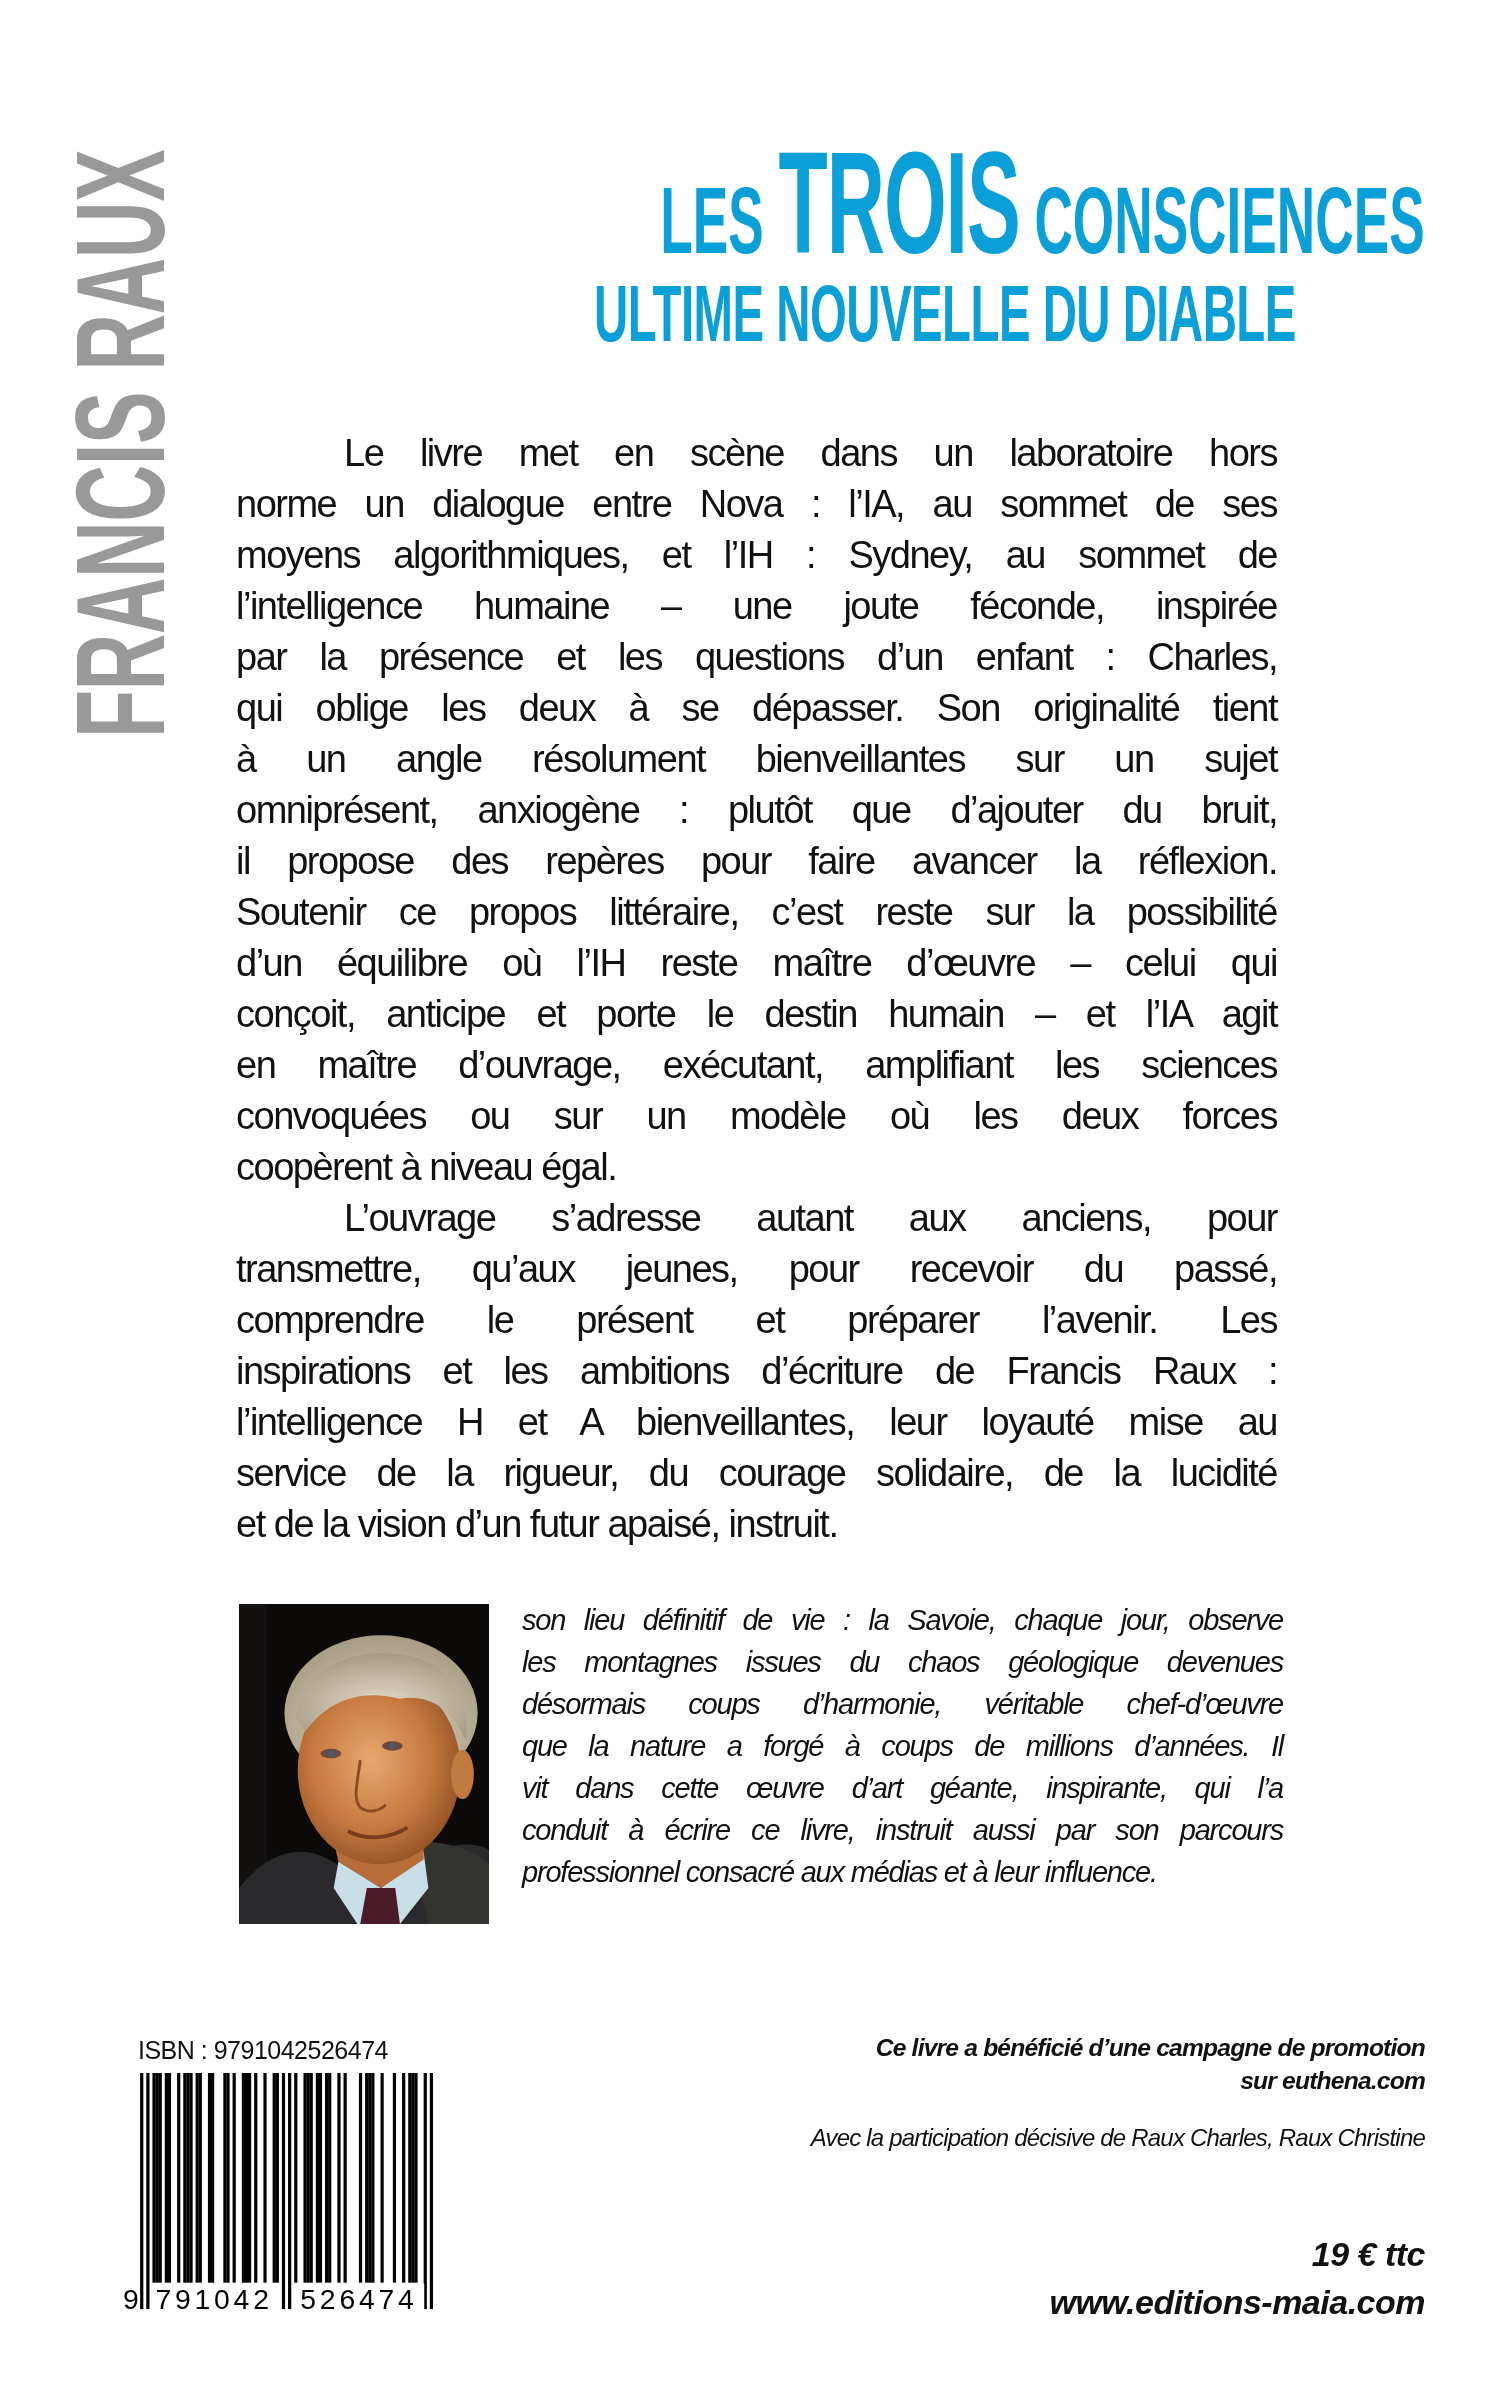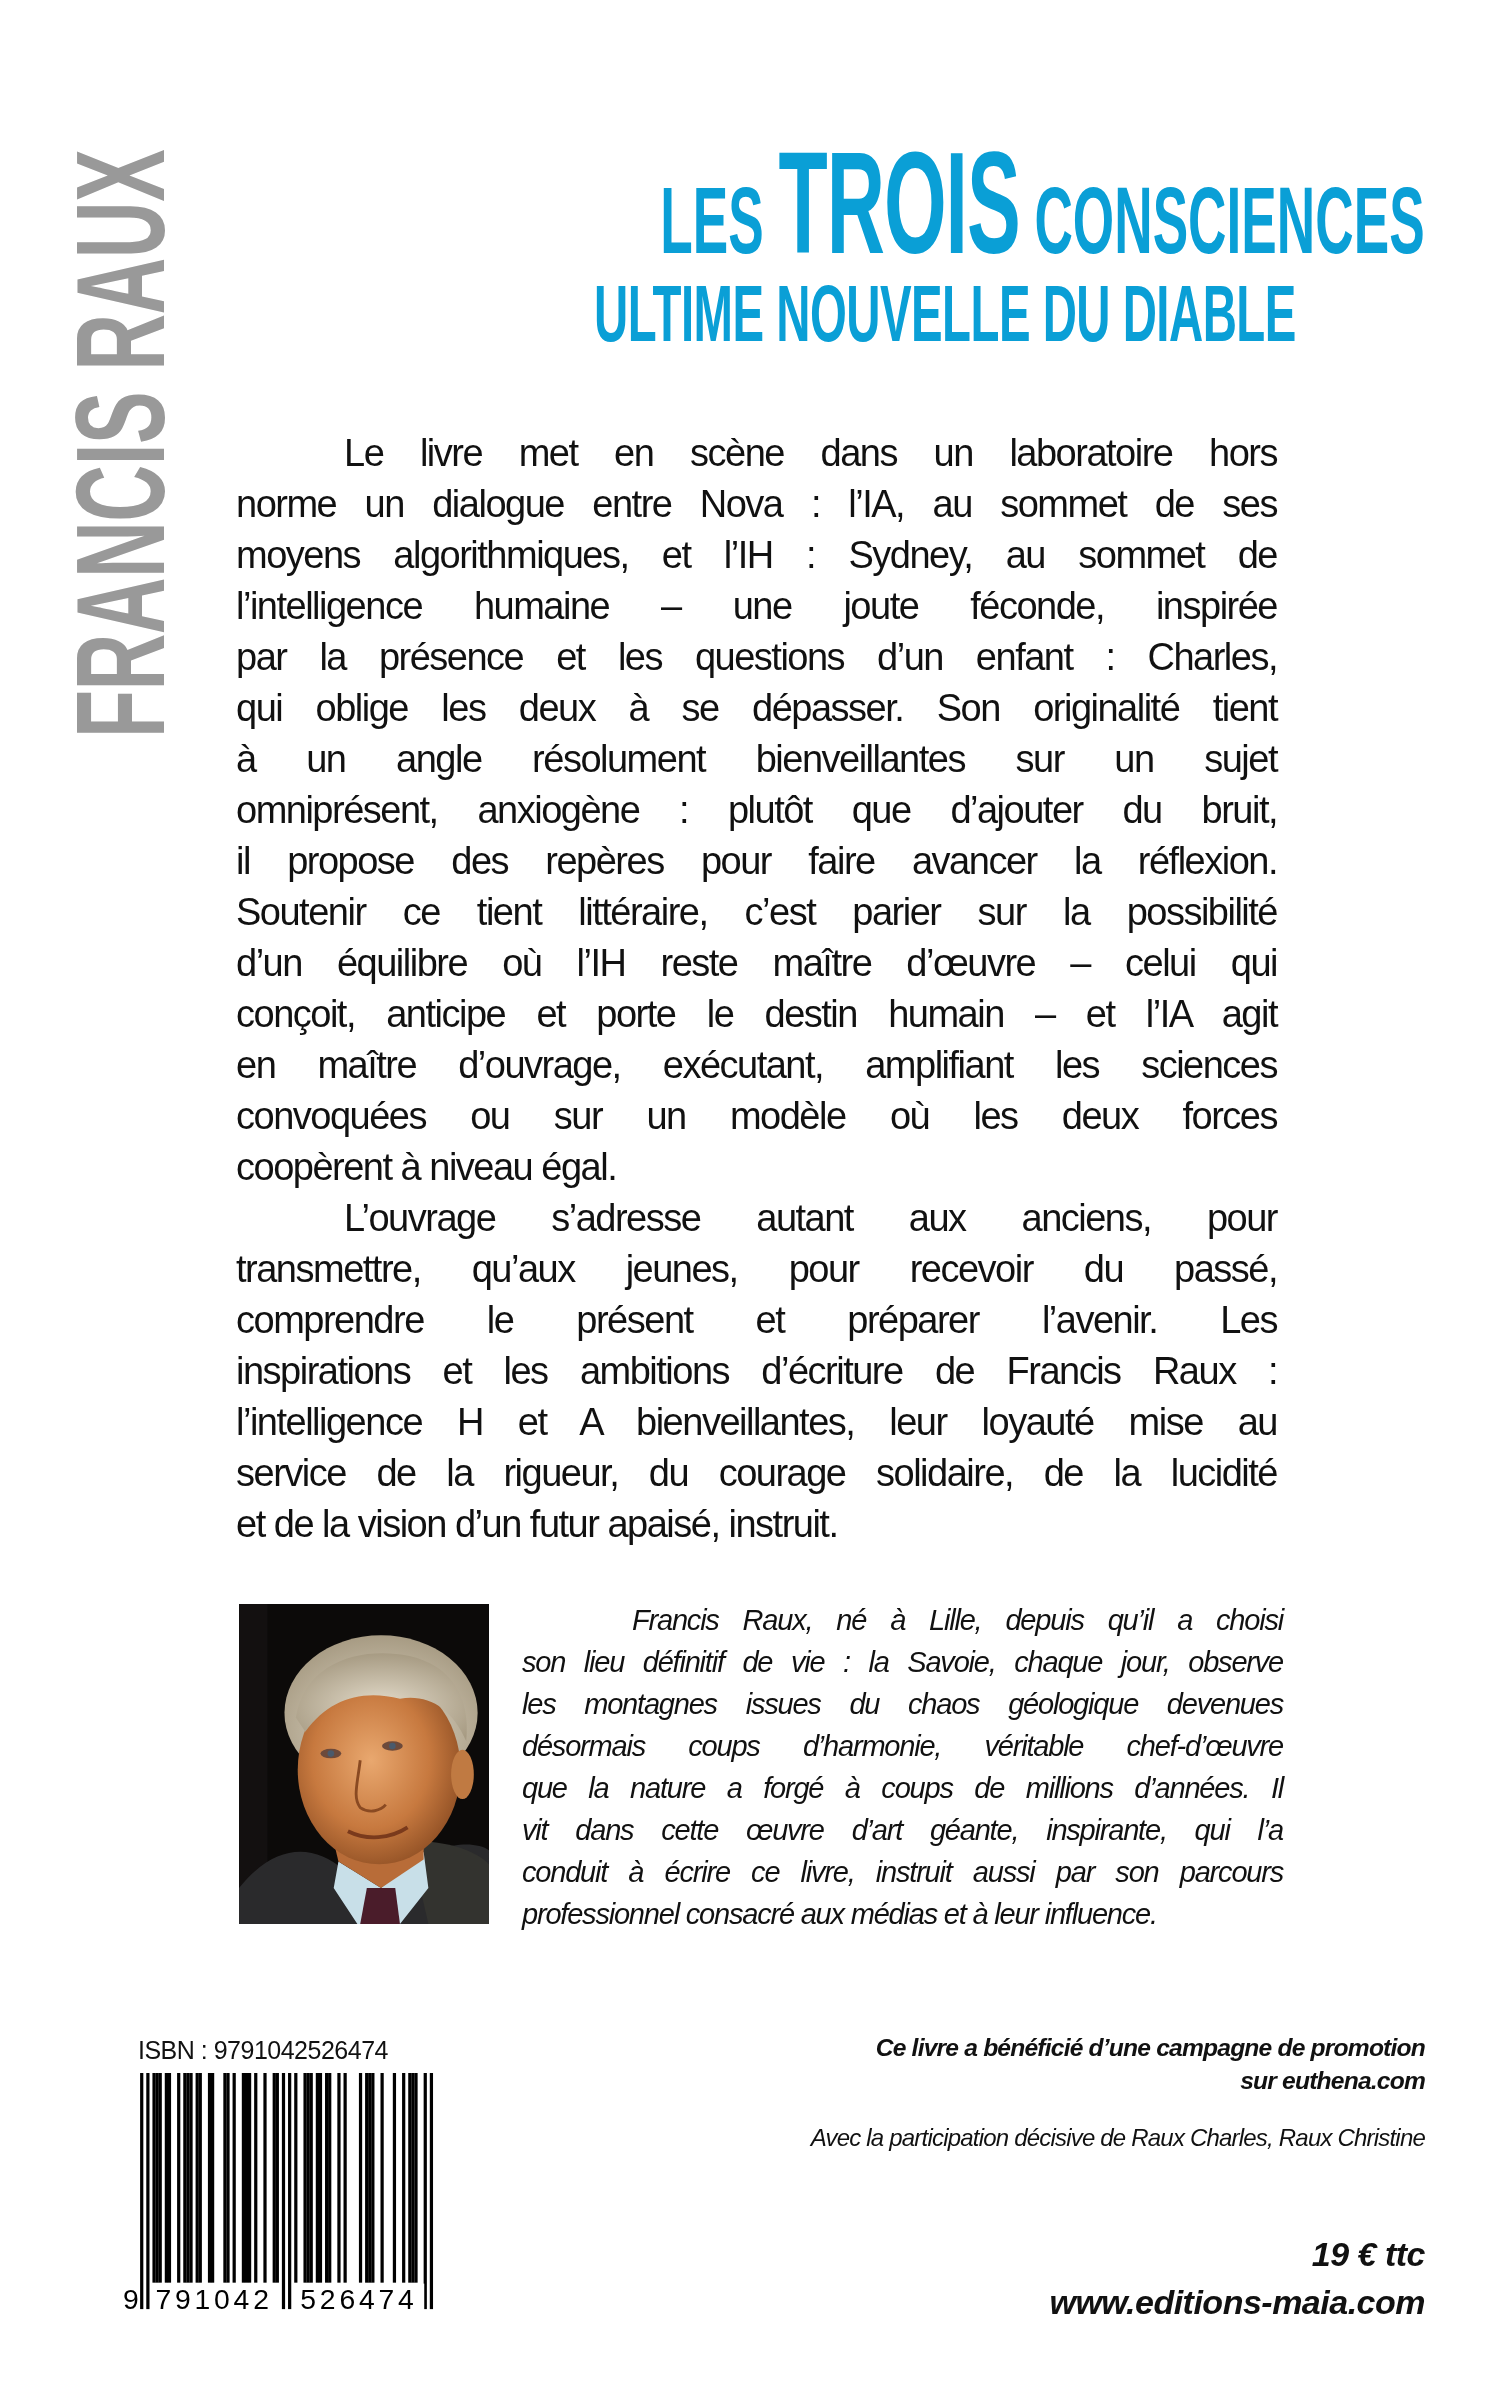--- a/index.html
+++ b/index.html
@@ -149,21 +149,21 @@
   <div class="body-text" id="blurb">
       <div class="bline indent">Le livre met en scène dans un laboratoire hors</div>
       <div class="bline">norme un dialogue entre Nova : l’IA, au sommet de ses</div>
       <div class="bline">moyens algorithmiques, et l’IH : Sydney, au sommet de</div>
       <div class="bline">l’intelligence humaine – une joute féconde, inspirée</div>
       <div class="bline">par la présence et les questions d’un enfant : Charles,</div>
       <div class="bline">qui oblige les deux à se dépasser. Son originalité tient</div>
       <div class="bline">à un angle résolument bienveillantes sur un sujet</div>
       <div class="bline">omniprésent, anxiogène : plutôt que d’ajouter du bruit,</div>
       <div class="bline">il propose des repères pour faire avancer la réflexion.</div>
-      <div class="bline">Soutenir ce tient littéraire, c’est parier sur la possibilité</div>
+      <div class="bline">Soutenir ce propos littéraire, c’est reste sur la possibilité</div>
       <div class="bline">d’un équilibre où l’IH reste maître d’œuvre – celui qui</div>
       <div class="bline">conçoit, anticipe et porte le destin humain – et l’IA agit</div>
       <div class="bline">en maître d’ouvrage, exécutant, amplifiant les sciences</div>
       <div class="bline">convoquées ou sur un modèle où les deux forces</div>
       <div class="bline last">coopèrent à niveau égal.</div>
       <div class="bline indent">L’ouvrage s’adresse autant aux anciens, pour</div>
       <div class="bline">transmettre, qu’aux jeunes, pour recevoir du passé,</div>
       <div class="bline">comprendre le présent et préparer l’avenir. Les</div>
       <div class="bline">inspirations et les ambitions d’écriture de Francis Raux :</div>
       <div class="bline">l’intelligence H et A bienveillantes, leur loyauté mise au</div>
@@ -209,21 +209,20 @@
 
       <path d="M128 165 C125 190 120 205 128 215 C138 222 150 218 155 212" fill="none" stroke="#8a4a22" stroke-width="3"></path>
 
       <path d="M115 240 C135 250 160 248 178 236" fill="none" stroke="#7a3a1c" stroke-width="4"></path>
 
       <ellipse cx="236" cy="180" rx="12" ry="26" fill="#c07a42"></ellipse>
     </svg>
   </div>
 
   <div class="bio" id="bio">
-      <div class="bioline indent">Francis Raux, né à Lille, depuis qu’il a choisi</div>
       <div class="bioline">son lieu définitif de vie : la Savoie, chaque jour, observe</div>
       <div class="bioline">les montagnes issues du chaos géologique devenues</div>
       <div class="bioline">désormais coups d’harmonie, véritable chef-d’œuvre</div>
       <div class="bioline">que la nature a forgé à coups de millions d’années. Il</div>
       <div class="bioline">vit dans cette œuvre d’art géante, inspirante, qui l’a</div>
       <div class="bioline">conduit à écrire ce livre, instruit aussi par son parcours</div>
       <div class="bioline last">professionnel consacré aux médias et à leur influence.</div>
     </div>
 
   <div class="isbn-label">ISBN : 9791042526474</div>

